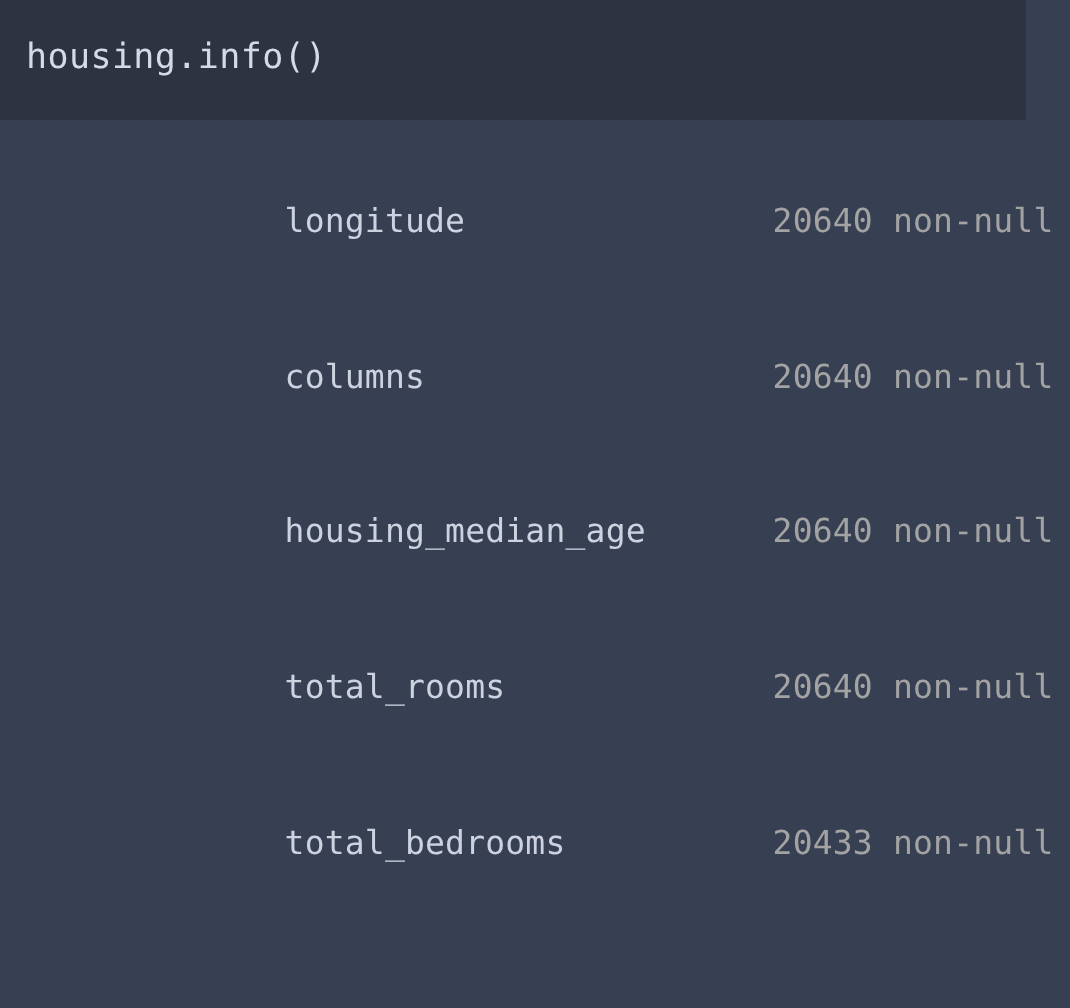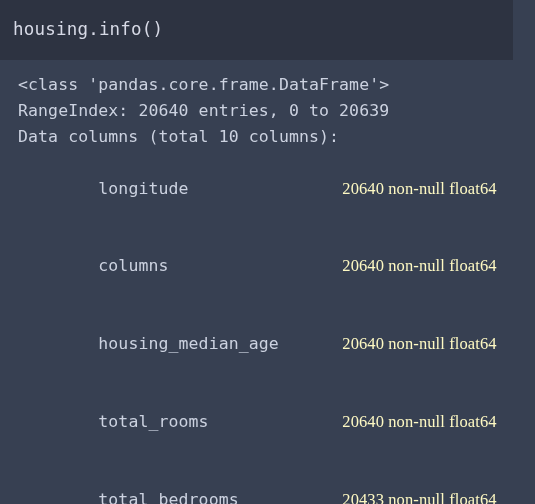--- a/index.html
+++ b/index.html
@@ -43,41 +43,36 @@
     line-height: 25.9px;
     color: #ccd2e0;
     padding-left: 18px;
     white-space: pre;
     letter-spacing: 0.1px;
   }
   .out-line .col-name {
     display: inline-block;
     width: 244px;
     color: #ccd2e0;
+    margin-left: 44px;
   }
   .out-line .col-count {
-    color: #fef9c3;
-    font-family: Liberation Serif, serif;
+    color: #a3a3a3;
   }
 </style>
 </head>
 <body>
 
 <div class="notebook-cell">
 
   <div class="code-input-area">
     <div class="code-line">housing.info()</div>
   </div>
 
   <div class="output-area">
-    <div>
-      <div class="out-line">&lt;class 'pandas.core.frame.DataFrame'&gt;</div>
-      <div class="out-line">RangeIndex: 20640 entries, 0 to 20639</div>
-      <div class="out-line">Data columns (total 10 columns):</div>
-    </div>
 
     <div>
       <div class="out-line">
         <span class="col-name">longitude</span><span class="col-count">20640 non-null</span><span class="col-count"> </span><span class="col-count">float64</span>
       </div>
       <div class="out-line">
         <span class="col-name">columns</span><span class="col-count">20640 non-null</span><span class="col-count"> </span><span class="col-count">float64</span>
       </div>
       <div class="out-line">
         <span class="col-name">housing_median_age</span><span class="col-count">20640 non-null</span><span class="col-count"> </span><span class="col-count">float64</span>

